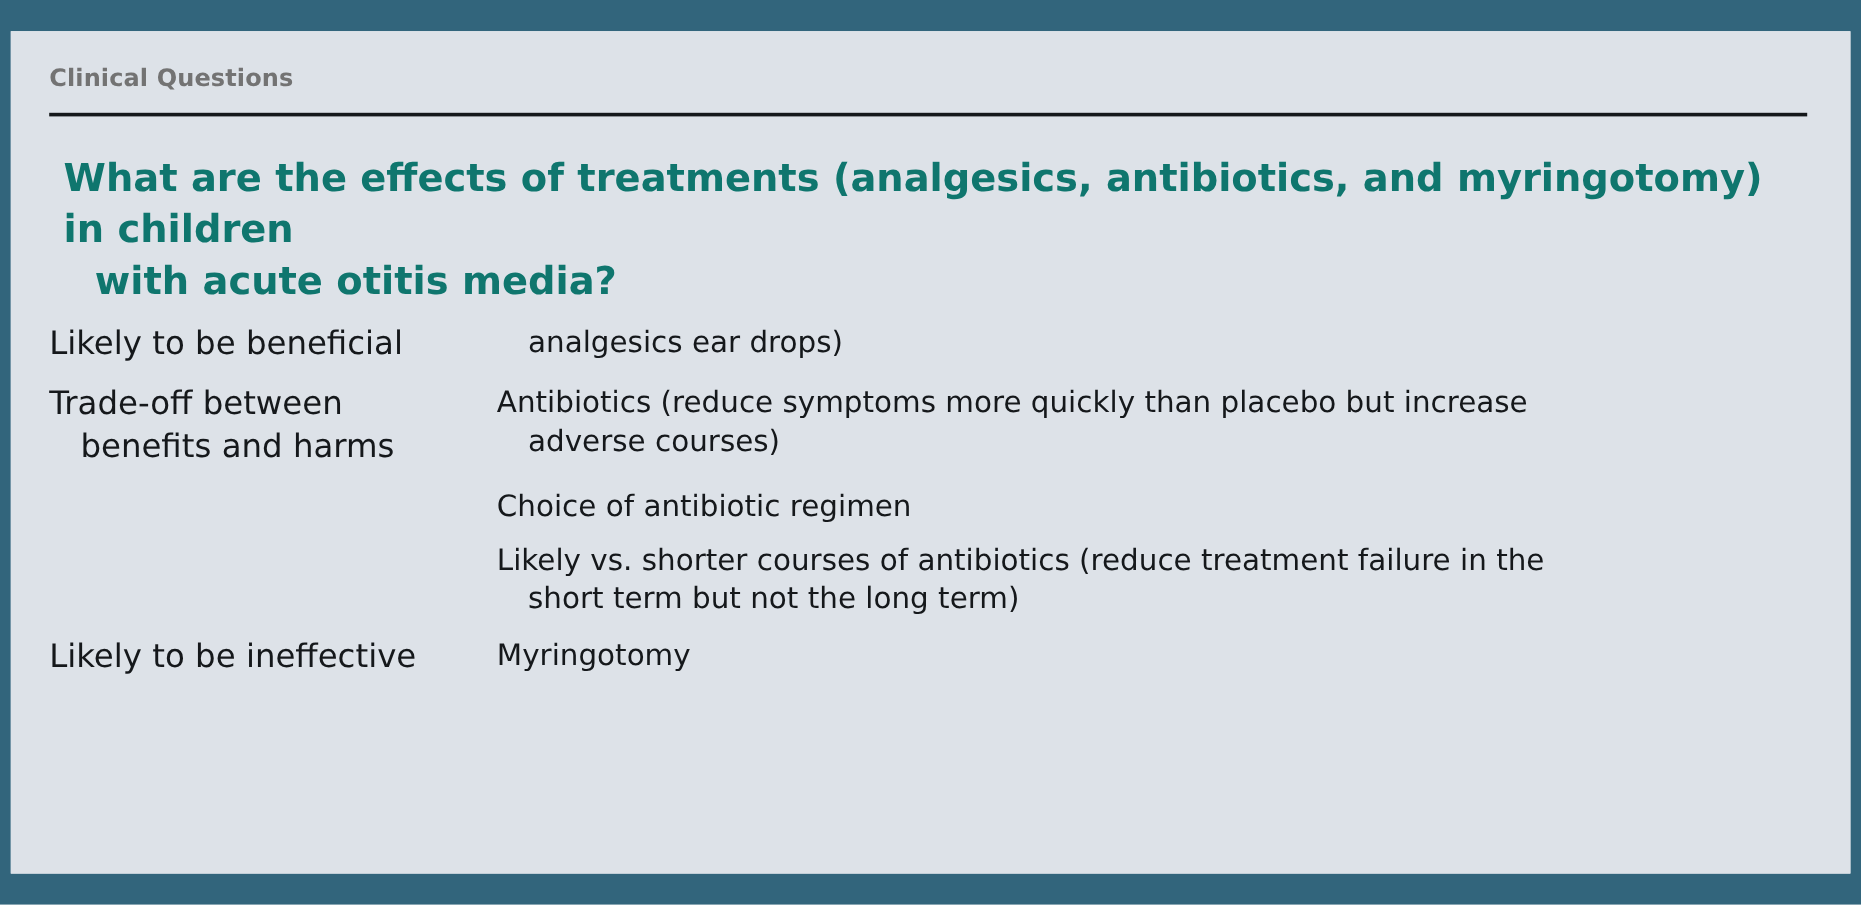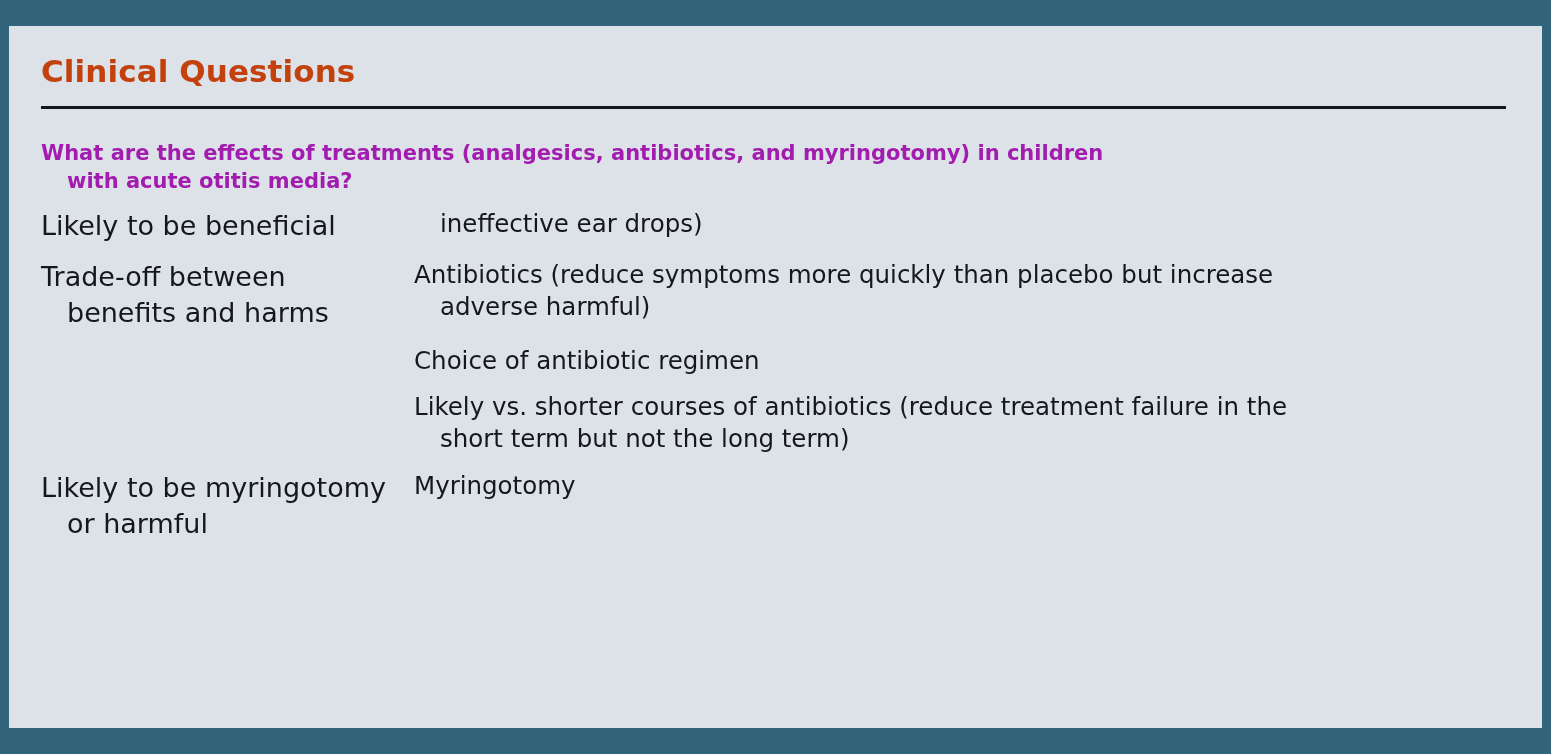--- a/index.html
+++ b/index.html
@@ -25,38 +25,38 @@
     border-right: 9px solid #32657c;
   }
   .panel-inner {
     box-sizing: border-box;
     width: 100%;
     height: 100%;
     padding: 28px 36px 0 29px;
     background: #dde2e8;
   }
   .title {
-    font-size: 31px;
+    font-size: 20px;
     font-weight: bold;
-    color: #c2410c;
+    color: #737373;
     letter-spacing: 0.1px;
     line-height: 1.1;
     margin: 0 0 18px 3px;
   }
   .rule {
     height: 3px;
     background: #15181b;
     margin: 0 0 30px 3px;
   }
   .question {
-    font-size: 21px;
+    font-size: 32px;
     font-weight: bold;
-    color: #a21caf;
+    color: #0f766e;
     line-height: 1.34;
-    margin: 0 0 12px 3px;
+    margin: 0 0 12px 15px;
     max-width: 1470px;
   }
   .question .cont {
     display: block;
     padding-left: 26px;
   }
   .rows {
     margin-left: 3px;
   }
   .row {
@@ -110,32 +110,32 @@
       <span class="cont">with acute otitis media?</span>
     </p>
 
     <div class="rows">
 
       <div class="row">
         <div class="cat">
           <span>Likely to be beneficial</span>
         </div>
         <div class="val">
-          <span class="cont">ineffective ear drops)</span>
+          <span class="cont">analgesics ear drops)</span>
         </div>
       </div>
 
       <div class="row">
         <div class="cat">
           <span>Trade-off between</span>
           <span class="cont">benefits and harms</span>
         </div>
         <div class="val">
           <span>Antibiotics (reduce symptoms more quickly than placebo but increase</span>
-          <span class="cont">adverse harmful)</span>
+          <span class="cont">adverse courses)</span>
         </div>
       </div>
 
       <div class="row tight">
         <div class="spacer-empty"></div>
         <div class="val">
           <span>Choice of antibiotic regimen</span>
         </div>
       </div>
 
@@ -143,22 +143,21 @@
       <div class="row">
         <div class="spacer-empty"></div>
         <div class="val">
           <span>Likely vs. shorter courses of antibiotics (reduce treatment failure in the</span>
           <span class="cont">short term but not the long term)</span>
         </div>
       </div>
 
       <div class="row">
         <div class="cat">
-          <span>Likely to be myringotomy</span>
-          <span class="cont">or harmful</span>
+          <span>Likely to be ineffective</span>
         </div>
         <div class="val">
           <span>Myringotomy</span>
         </div>
       </div>
 
     </div>
   </div>
 </div>
 

